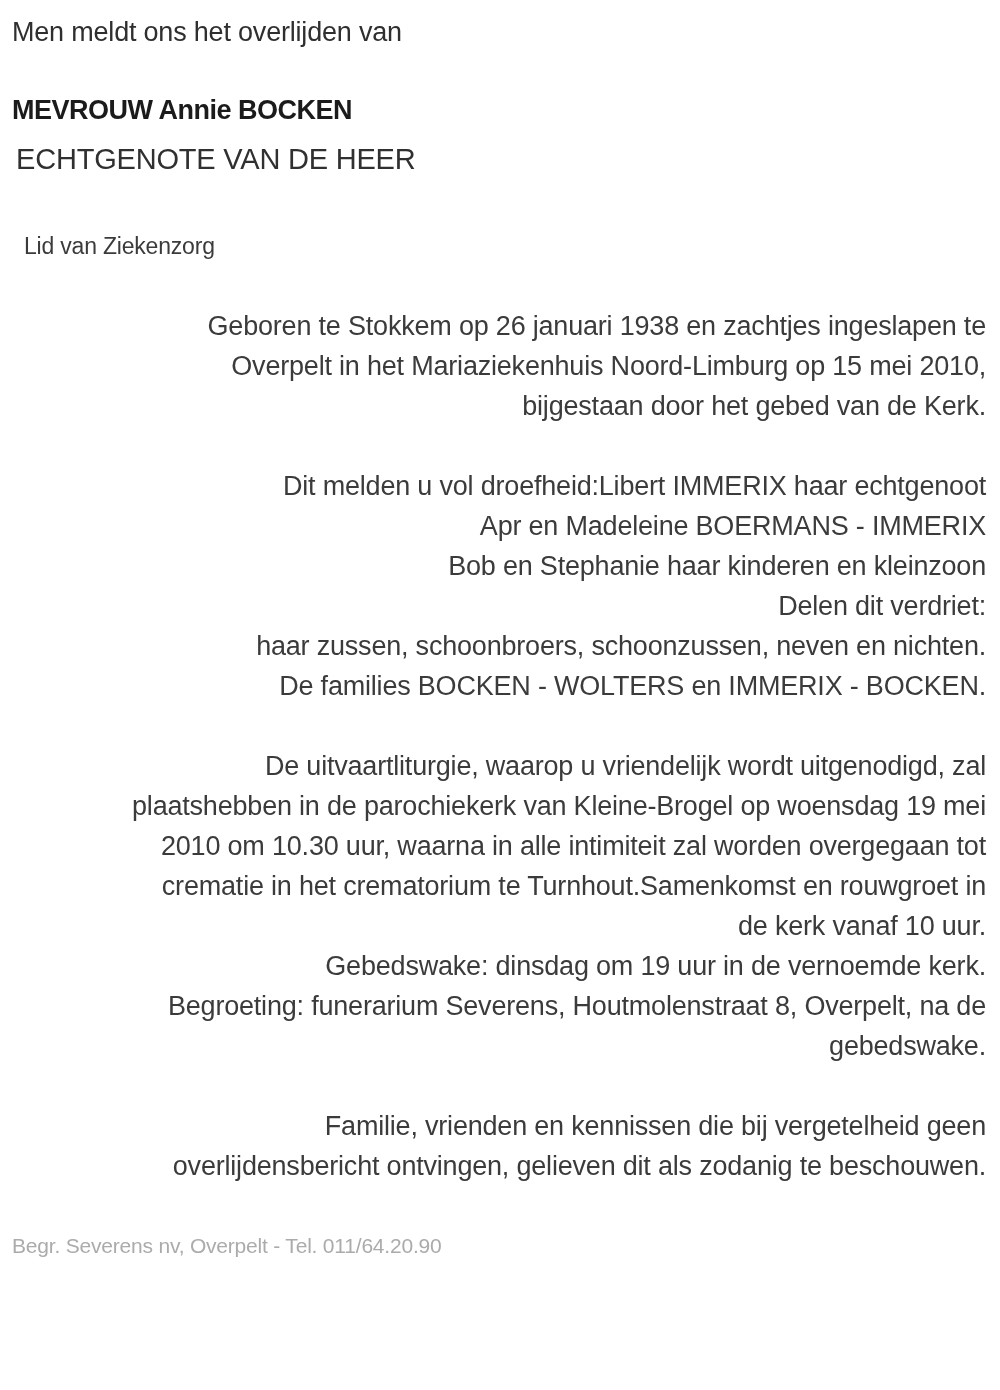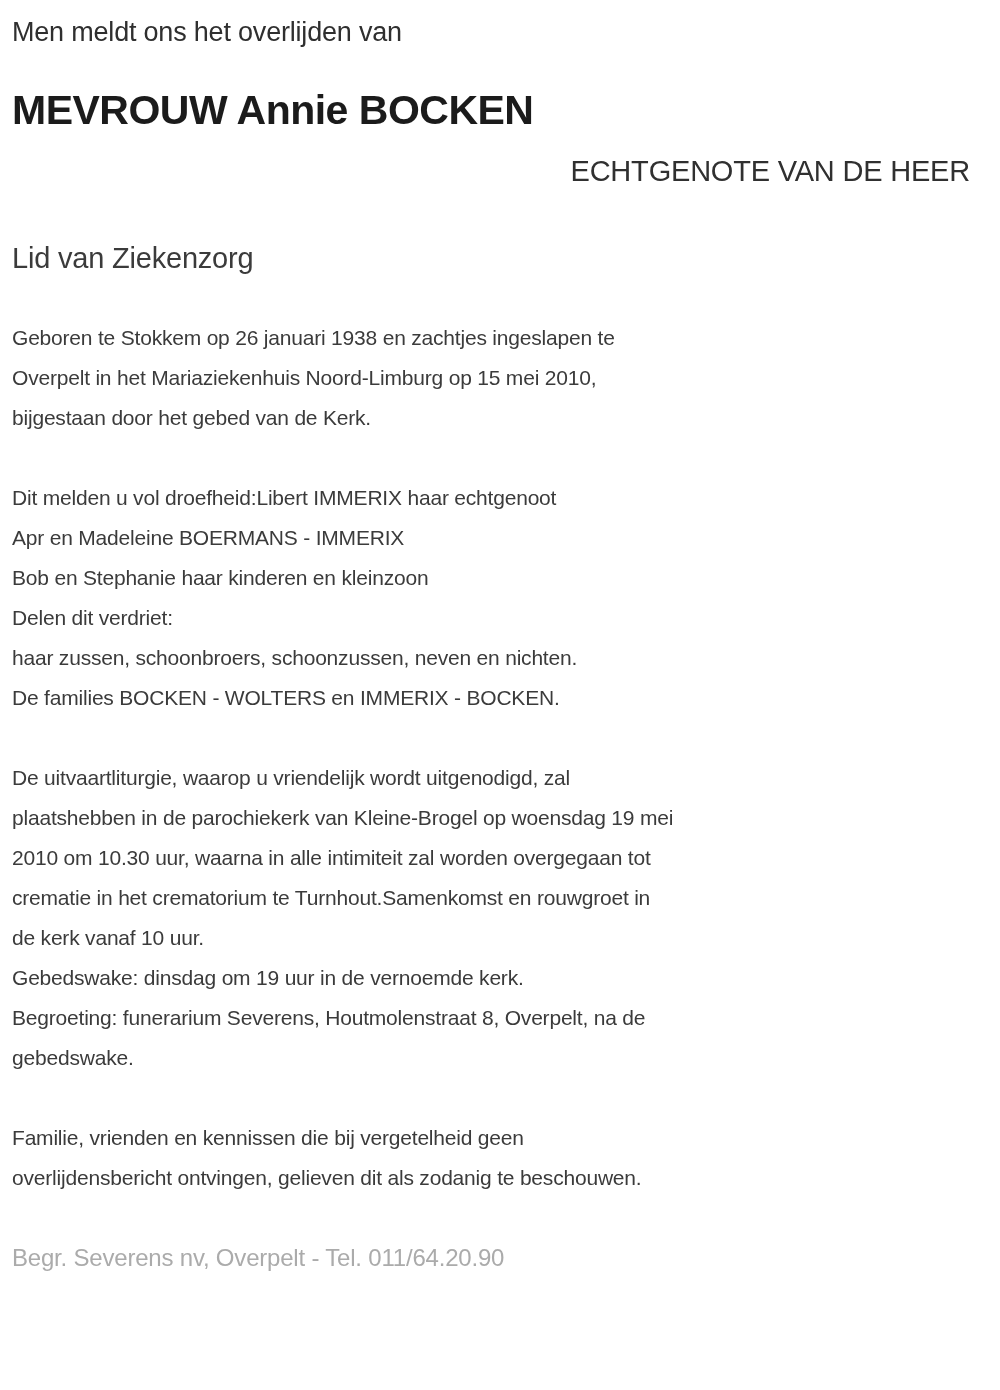--- a/index.html
+++ b/index.html
@@ -20,50 +20,50 @@
   }
   .intro {
     margin: 0;
     font-size: 27px;
     line-height: 36px;
     letter-spacing: -0.2px;
     color: #2f2f2f;
   }
   .name {
     margin: 34px 0 0 0;
-    font-size: 41px;
+    font-size: 27px;
     line-height: 52px;
     font-weight: 700;
     letter-spacing: -0.5px;
     color: #1b1b1b;
   }
   .subtitle {
-    margin: 16px;
+    margin: 4px;
     font-size: 29px;
     line-height: 38px;
     letter-spacing: -0.2px;
     color: #303030;
-    text-align: right;
   }
   .membership {
-    margin: 48px 0 0 0;
-    font-size: 29px;
+    margin: 48px 0 0 12px;
+    font-size: 23px;
     line-height: 40px;
     letter-spacing: -0.2px;
   }
   .para {
-    margin: 40px 0 0 0;
-    font-size: 21px;
+    margin: 40px 0 0 10px;
+    font-size: 27px;
     line-height: 40px;
     letter-spacing: -0.2px;
     white-space: pre-line;
+    text-align: right;
   }
   .footer {
     margin: 40px 0 0 0;
-    font-size: 24px;
+    font-size: 21px;
     line-height: 40px;
     letter-spacing: -0.2px;
     color: #ababab;
   }
 </style>
 </head>
 <body>
 
 <div class="doc">
 

